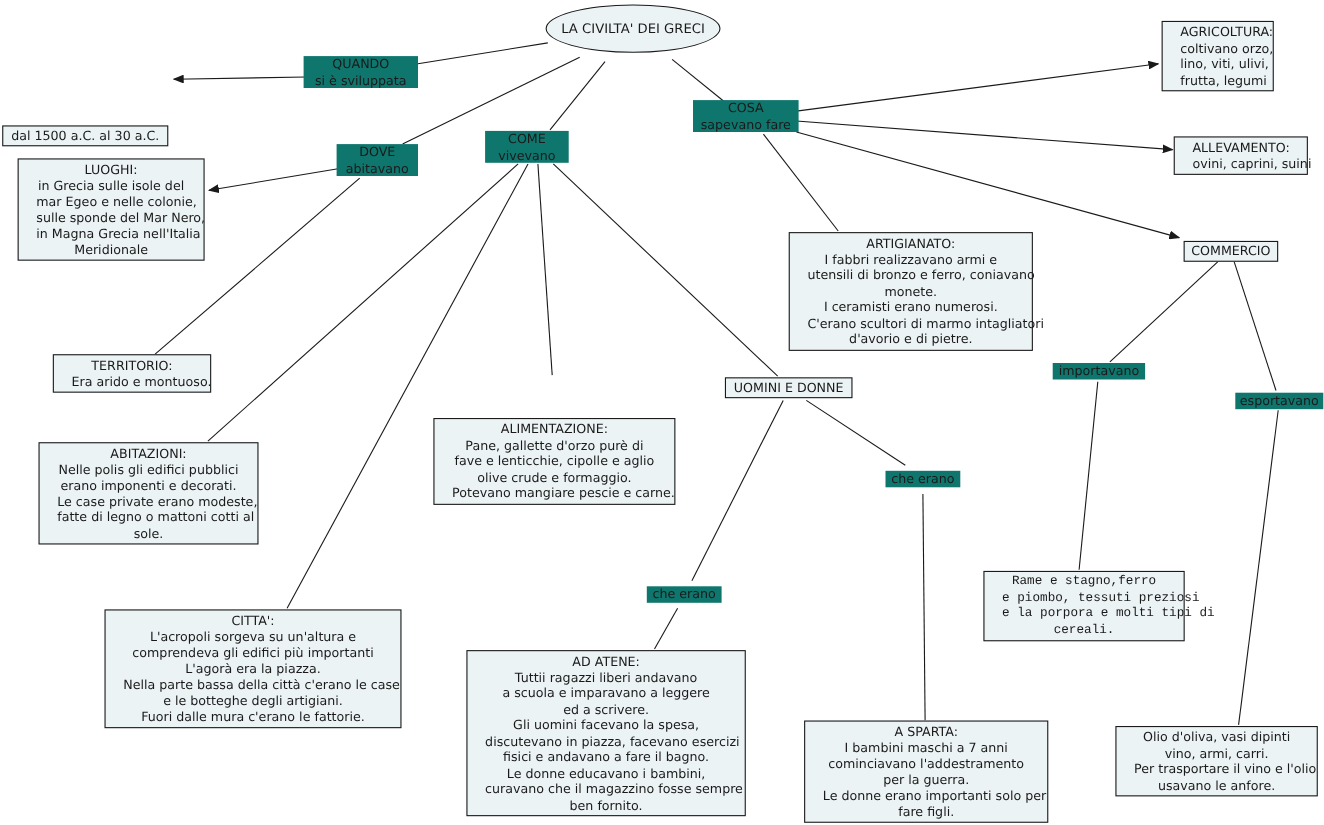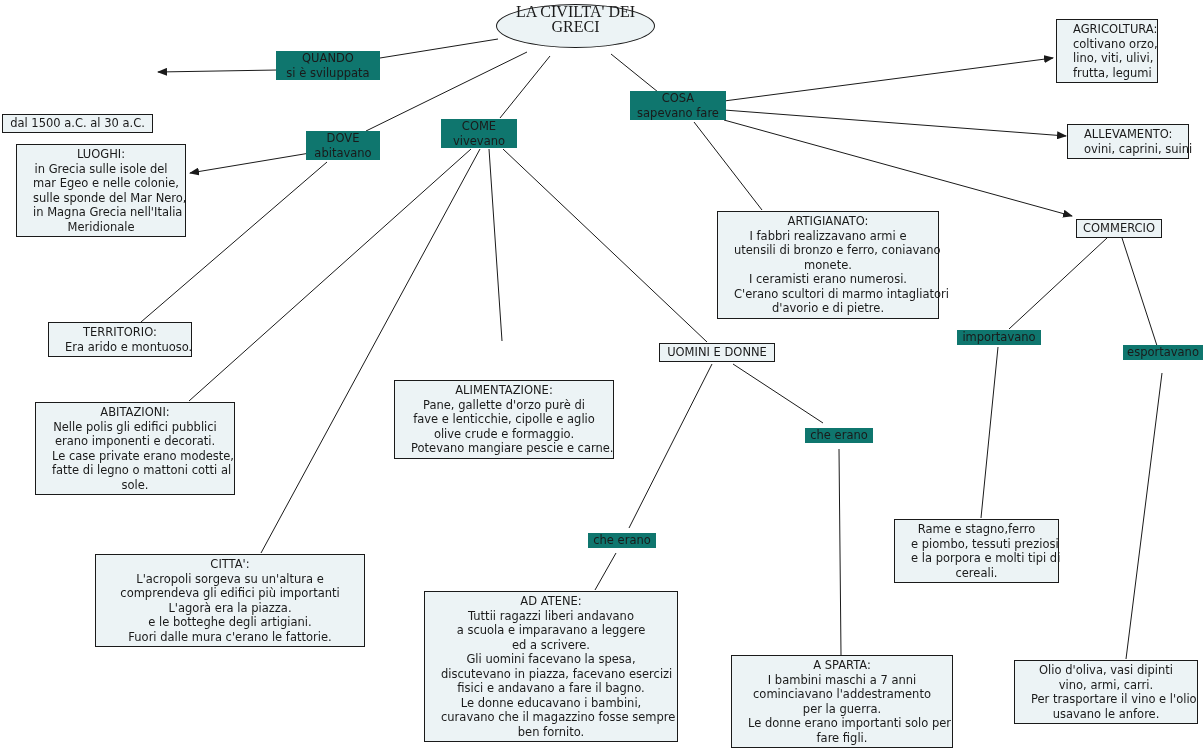--- a/index.html
+++ b/index.html
@@ -4,21 +4,21 @@
   <style>
     html, body { margin: 0; padding: 0; background: #ffffff; }
     body { width: 1204px; height: 750px; position: relative; overflow: hidden;
            font-family: "DejaVu Sans", sans-serif; font-size: 11.5px; color: #1a1a1a; }
     #links { position: absolute; left: 0; top: 0; width: 1204px; height: 750px; }
     .node { position: absolute; text-align: center; line-height: 14.5px; box-sizing: border-box; }
     .box { background: #ecf3f5; border: 1px solid #1a1a1a; padding: 2px 16px; }
     .label { background: #0f766e; padding: 0 2px; }
     .line { display: block; white-space: nowrap; }
     .root { background: #ecf3f5; border: 1px solid #1a1a1a; border-radius: 50%;
-            display: flex; align-items: flex-start; justify-content: center; font-size: 16px; font-family: Liberation Serif, serif; }
+            display: flex; align-items: center; justify-content: center; font-size: 12px; }
   </style>
 </head>
 <body>
 
 <svg id="links" xmlns="http://www.w3.org/2000/svg">
   <defs>
     <marker id="arrow" markerWidth="10" markerHeight="8" refX="9" refY="4" orient="auto" markerUnits="userSpaceOnUse">
       <path d="M0,0 L10,4 L0,8 Z" fill="#1a1a1a"></path>
     </marker>
   </defs>
@@ -78,21 +78,21 @@
 </div>
 <div class="node label" style="left:588px; top:533px; width:68px;">
   <span class="line">che erano</span>
 </div>
 <div class="node label" style="left:805px; top:428px; width:68px;">
   <span class="line">che erano</span>
 </div>
 <div class="node label" style="left:957px; top:330px; width:84px;">
   <span class="line">importavano</span>
 </div>
-<div class="node label" style="left:1123px; top:345px; width:80px;">
+<div class="node label" style="left:1123px; top:357px; width:80px;">
   <span class="line">esportavano</span>
 </div>
 
 <div class="node box" style="left:2px; top:66px; width:151px; padding:1px 3px;margin-top:48px;">
   <span class="line">dal 1500 a.C. al 30 a.C.</span>
 </div>
 
 <div class="node box" style="left:16px; top:144px; width:170px;">
   <span class="line">LUOGHI:</span>
   <span class="line">in Grecia sulle isole del</span>
@@ -114,20 +114,21 @@
   <span class="line">Le case private erano modeste,</span>
   <span class="line">fatte di legno o mattoni cotti al</span>
   <span class="line">sole.</span>
 </div>
 
 <div class="node box" style="left:95px; top:554px; width:270px;">
   <span class="line">CITTA':</span>
   <span class="line">L'acropoli sorgeva su un'altura e</span>
   <span class="line">comprendeva gli edifici più importanti</span>
   <span class="line">L'agorà era la piazza.</span>
+  <span class="line">Nella parte bassa della città c'erano le case</span>
   <span class="line">e le botteghe degli artigiani.</span>
   <span class="line">Fuori dalle mura c'erano le fattorie.</span>
 </div>
 
 <div class="node box" style="left:394px; top:342px; width:220px;margin-top:38px;">
   <span class="line">ALIMENTAZIONE:</span>
   <span class="line">Pane, gallette d'orzo purè di</span>
   <span class="line">fave e lenticchie, cipolle e aglio</span>
   <span class="line">olive crude e formaggio.</span>
   <span class="line">Potevano mangiare pescie e carne.</span>
@@ -178,21 +179,21 @@
 
 <div class="node box" style="left:1067px; top:124px; width:122px;">
   <span class="line">ALLEVAMENTO:</span>
   <span class="line">ovini, caprini, suini</span>
 </div>
 
 <div class="node box" style="left:1076px; top:219px; width:86px; padding:1px 3px;">
   <span class="line">COMMERCIO</span>
 </div>
 
-<div class="node box" style="left:894px; top:519px; width:165px;">
+<div class="node box" style="left:894px; top:519px; width:183px;font-family:Liberation Mono, monospace;">
   <span class="line">Rame e stagno,ferro</span>
   <span class="line">e piombo, tessuti preziosi</span>
   <span class="line">e la porpora e molti tipi di</span>
   <span class="line">cereali.</span>
 </div>
 
 <div class="node box" style="left:1014px; top:660px; width:184px;">
   <span class="line">Olio d'oliva, vasi dipinti</span>
   <span class="line">vino, armi, carri.</span>
   <span class="line">Per trasportare il vino e l'olio</span>

